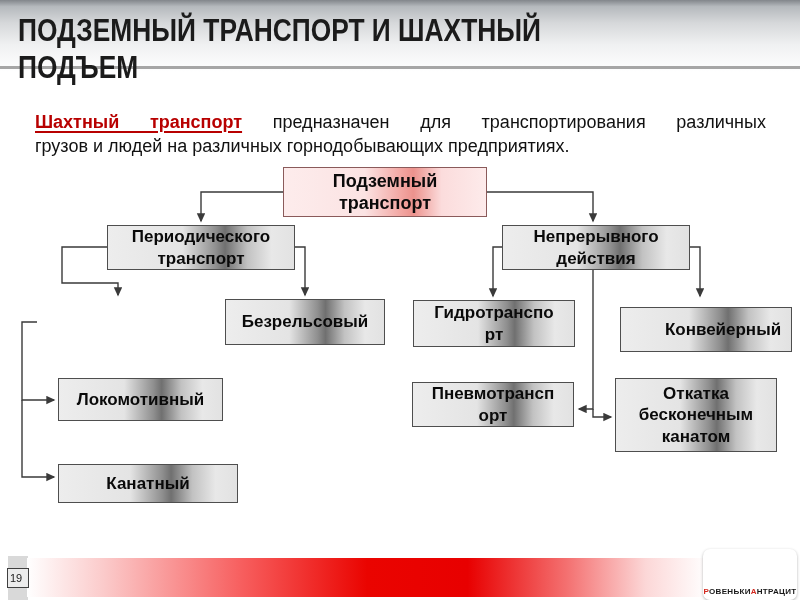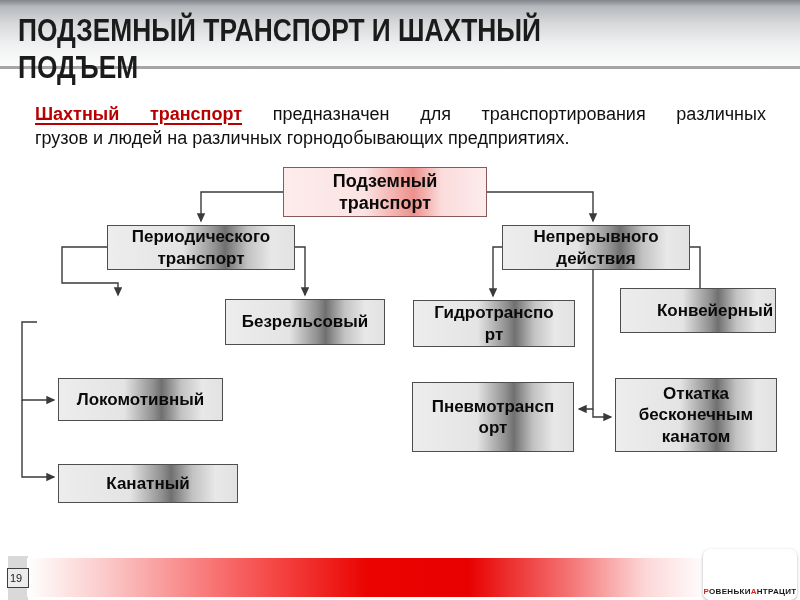--- a/index.html
+++ b/index.html
@@ -15,21 +15,21 @@
   .title-underline{
     position:absolute;left:0;top:66px;width:800px;height:3px;background:#a6a6a6;z-index:1;
   }
   .page-title{
     position:absolute;left:18px;top:12px;width:900px;z-index:2;
     font-size:31px;font-weight:bold;line-height:37px;color:#1b1b1b;
     white-space:pre-line;transform:scaleX(.85);transform-origin:0 0;letter-spacing:0;
   }
   
   .intro{position:absolute;left:35px;top:102px;width:731px;font-size:18px;line-height:24px;color:#111;}
-  .intro-line1{text-align:justify;text-align-last:justify;}
+  .intro-line1{text-align:justify;text-align-last:justify;margin-top:8px;}
   .intro-lead{
     color:#b80000;font-weight:bold;text-decoration:underline;
     text-decoration-thickness:2px;text-underline-offset:3px;
   }
   
   .connectors{position:absolute;left:0;top:0;width:800px;height:600px;z-index:1;}
   .node{
     position:absolute;z-index:2;display:flex;align-items:center;justify-content:center;
     text-align:center;font-weight:bold;font-size:17px;line-height:1.25;color:#0a0a0a;
     border:1.5px solid #4e4e4e;white-space:pre-line;box-sizing:border-box;
@@ -38,24 +38,24 @@
   .node-root{
     font-size:18px;border-color:#8a5a5a;
     background:linear-gradient(90deg,#fdecec 0%,#fbe3e3 40%,#f2a6a2 58%,#ec928d 64%,#fbdcdc 78%,#fdebeb 100%);
   }
   #n-root{left:283px;top:167px;width:204px;height:50px;}
   #n-periodic{left:107px;top:225px;width:188px;height:45px;}
   #n-continuous{left:502px;top:225px;width:188px;height:45px;}
   #n-rail{left:37px;top:299px;width:161px;height:46px;}
   #n-trackless{left:225px;top:299px;width:160px;height:46px;}
   #n-hydro{left:413px;top:300px;width:162px;height:47px;}
-  #n-conveyor{left:620px;top:288px;width:156px;height:45px;padding-left:34px;}
+  #n-conveyor{left:620px;top:307px;width:172px;height:45px;padding-left:34px;}
   #n-locomotive{left:58px;top:378px;width:165px;height:43px;}
   #n-rope{left:58px;top:464px;width:180px;height:39px;}
-  #n-pneumatic{left:412px;top:382px;width:162px;height:70px;}
+  #n-pneumatic{left:412px;top:382px;width:162px;height:45px;}
   #n-endless{left:615px;top:378px;width:162px;height:74px;}
   
   .gray-strip{position:absolute;left:8px;top:556px;width:20px;height:44px;background:#d9d9d9;}
   .red-bar{
     position:absolute;left:27px;top:558px;width:773px;height:39px;
     background:linear-gradient(90deg,#ffffff 0%,#fbcaca 10%,#f75d5d 28%,#ea0400 44%,#e80000 57%,#f47272 70%,#fcd7d7 80%,#ffffff 88%,#ffffff 100%);
   }
   .page-box{
     position:absolute;left:7px;top:568px;width:22px;height:20px;z-index:2;
     background:#ececec;border:1px solid #3f3f3f;box-sizing:border-box;

